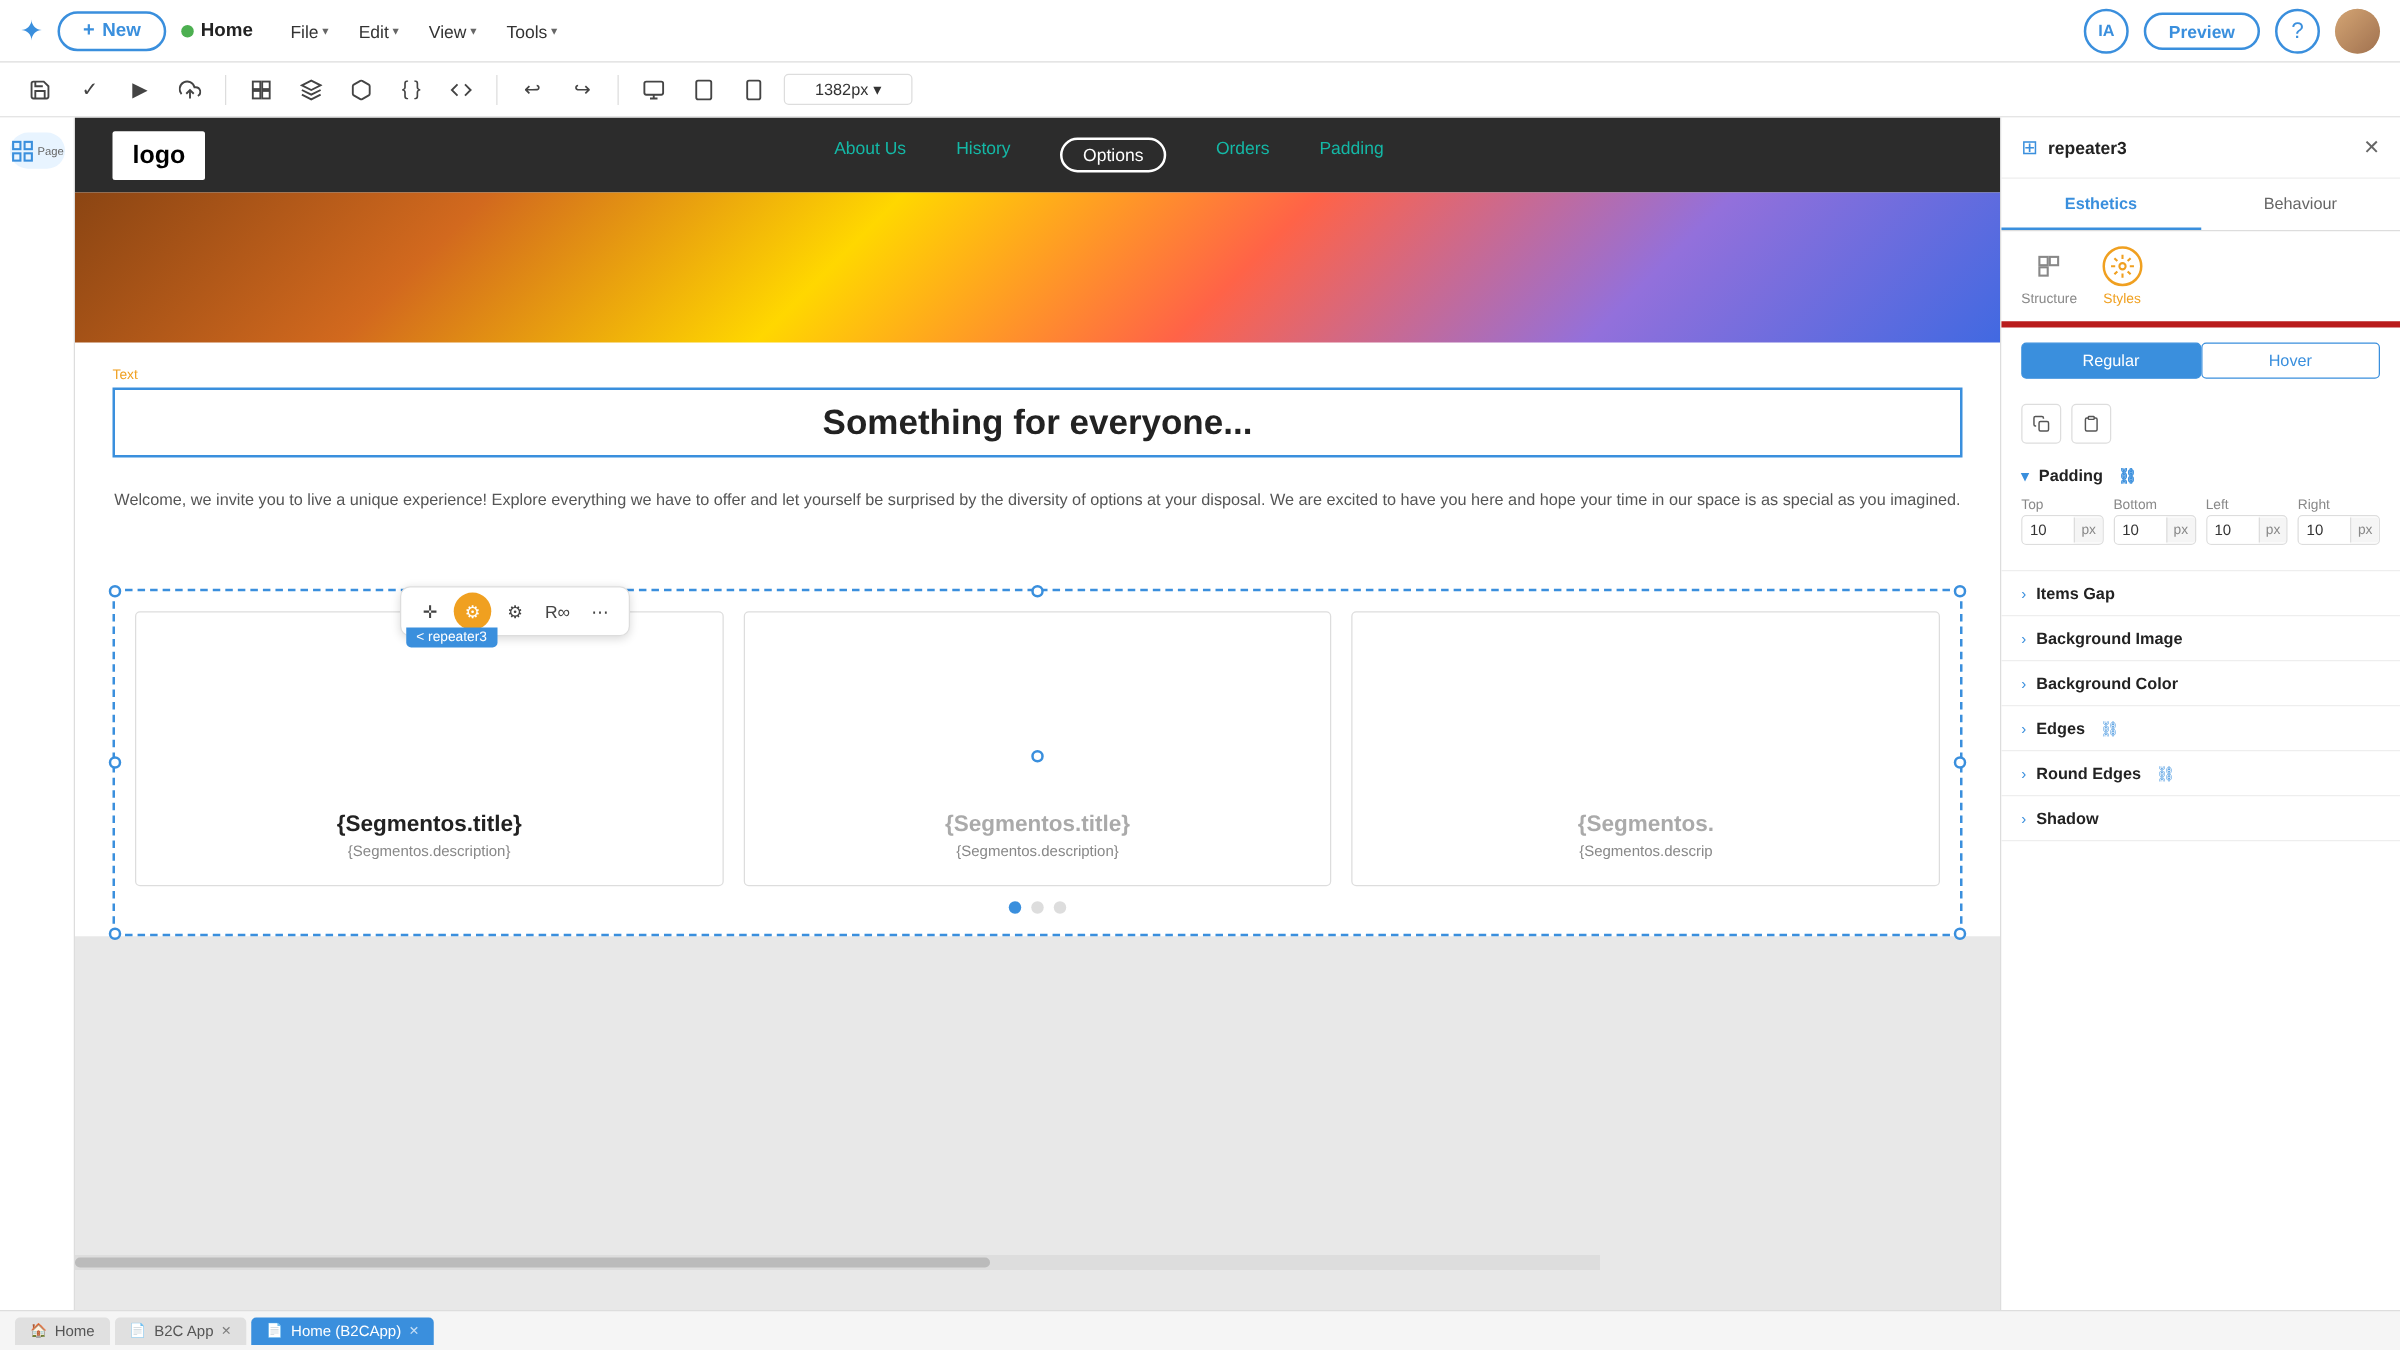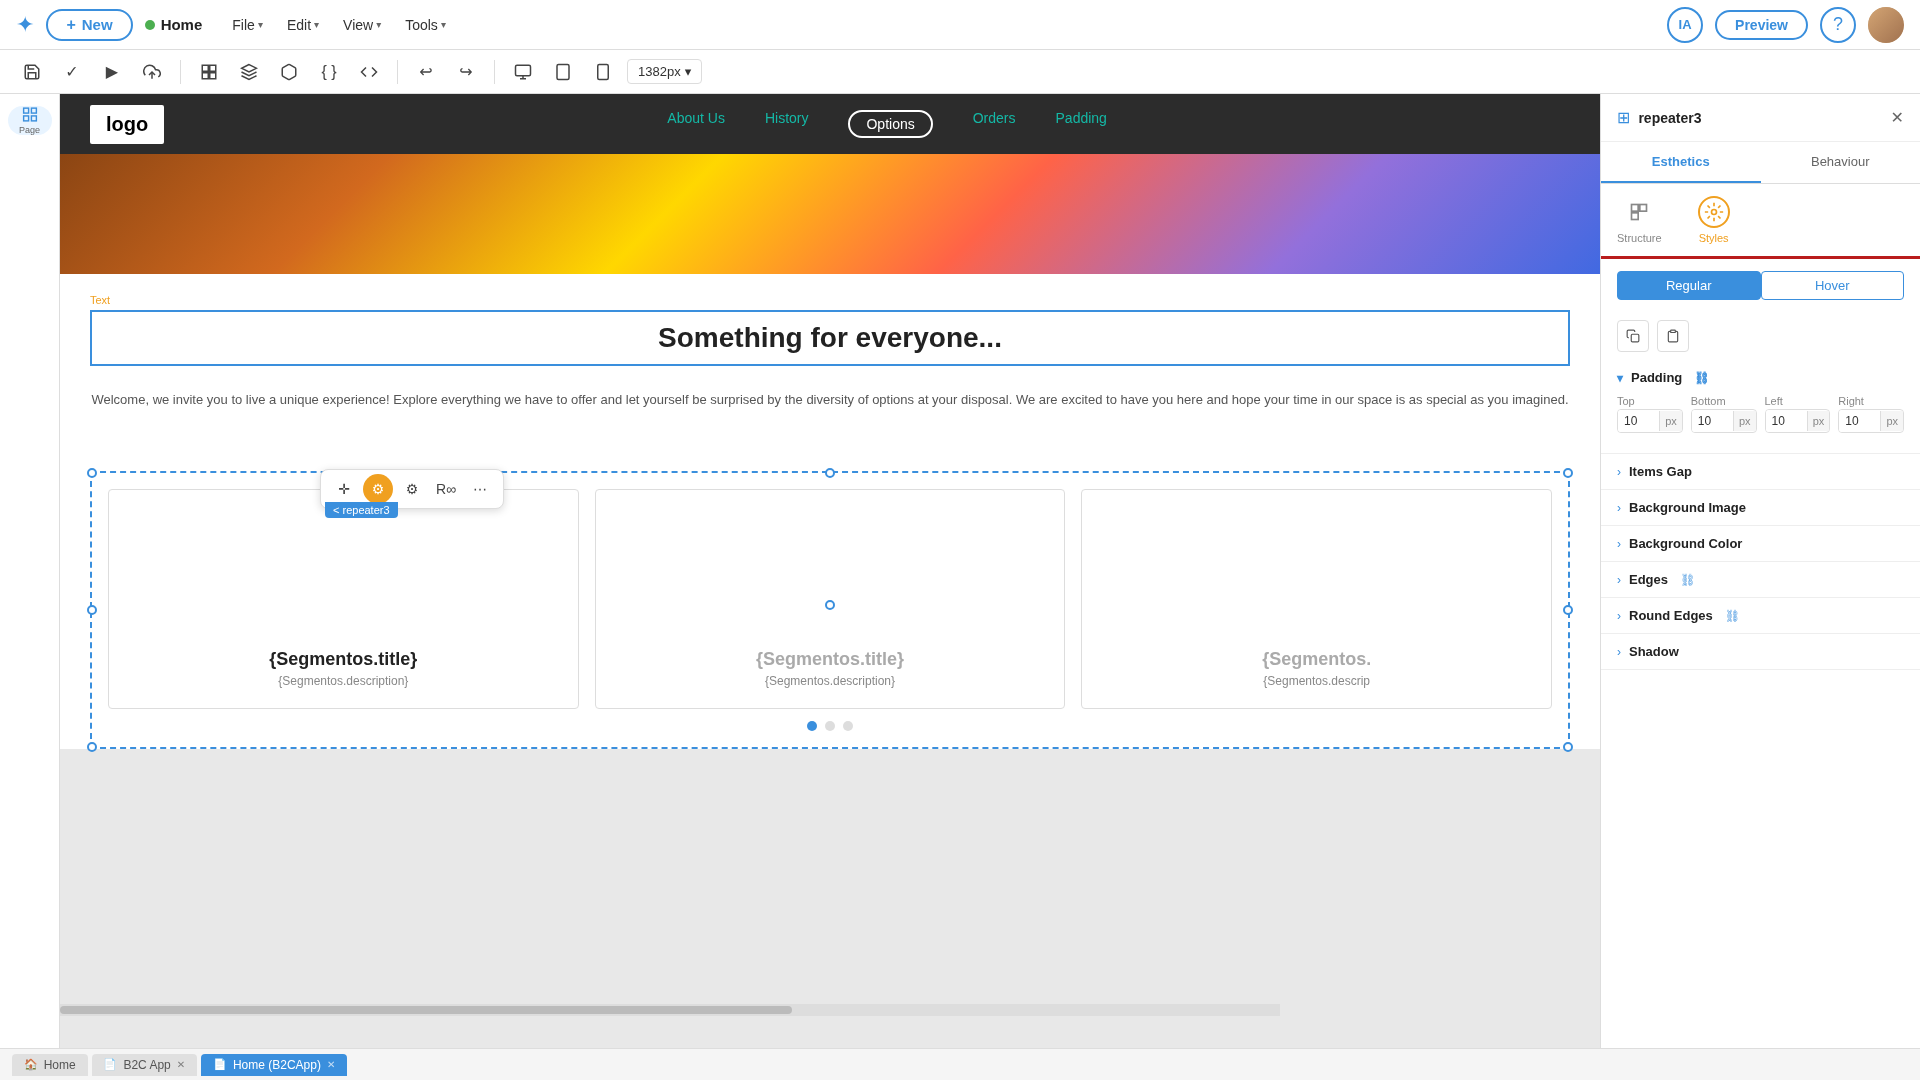--- a/index.html
+++ b/index.html
@@ -46,34 +46,34 @@
     .toolbar {
       display: flex; align-items: center; height: 44px; background: #fff;
       border-bottom: 1px solid #ddd; padding: 0 16px; gap: 8px;
     }
     .toolbar-btn {
       width: 32px; height: 32px; display: flex; align-items: center; justify-content: center;
       color: #444; cursor: pointer; border-radius: 4px; font-size: 16px; border: none; background: none;
     }
     .toolbar-divider { width: 1px; height: 24px; background: #ddd; margin: 0 4px; }
     .px-display {
-      display: flex; align-items: center; gap: 4px; padding: 4px 10px;
+      display: flex; align-items: center; gap: 4px; padding: 4px 24px;
       border: 1px solid #ddd; border-radius: 4px; font-size: 13px; color: #333;
     }
 
     
     .main-area { display: flex; height: calc(1080px - 50px - 44px - 32px); }
 
     
     .left-sidebar {
       width: 60px; background: #fff; border-right: 1px solid #ddd;
       display: flex; flex-direction: column; align-items: center; padding: 12px 0; gap: 8px;
     }
     .sidebar-item {
-      width: 44px; height: 29px; display: flex; flex-direction: column;
+      width: 44px; height: 29px; display: flex; flex-direction: row;
       align-items: center; justify-content: center; cursor: pointer;
       border-radius: 20px; font-size: 10px; color: #666; gap: 2px;
     }
     .sidebar-item.active { background: #e8f4ff; }
     .sidebar-item svg { width: 20px; height: 20px; }
     .sidebar-item-label { font-size: 9px; }
 
     
     .canvas-area {
       flex: 1; background: #e8e8e8; overflow: hidden; position: relative;
@@ -200,21 +200,21 @@
 
     
     .panel-tabs { display: flex; border-bottom: 1px solid #ddd; }
     .panel-tab {
       flex: 1; text-align: center; padding: 12px 0; font-size: 13px;
       cursor: pointer; color: #666; border-bottom: 2px solid transparent;
     }
     .panel-tab.active { color: #3a8fdd; border-bottom-color: #3a8fdd; font-weight: 600; }
 
     
-    .style-tabs { display: flex; gap: 36px; padding: 12px 16px; border-bottom: 3px solid #b91c1c; }
+    .style-tabs { display: flex; gap: 20px; padding: 12px 16px; border-bottom: 5px solid #b91c1c; }
     .style-tab {
       display: flex; flex-direction: column; align-items: center; gap: 4px;
       cursor: pointer; font-size: 11px; color: #888;
     }
     .style-tab.active { color: #f0a020; }
     .style-tab-icon {
       width: 32px; height: 32px; display: flex; align-items: center; justify-content: center;
       font-size: 18px;
     }
     .style-tab.active .style-tab-icon {

